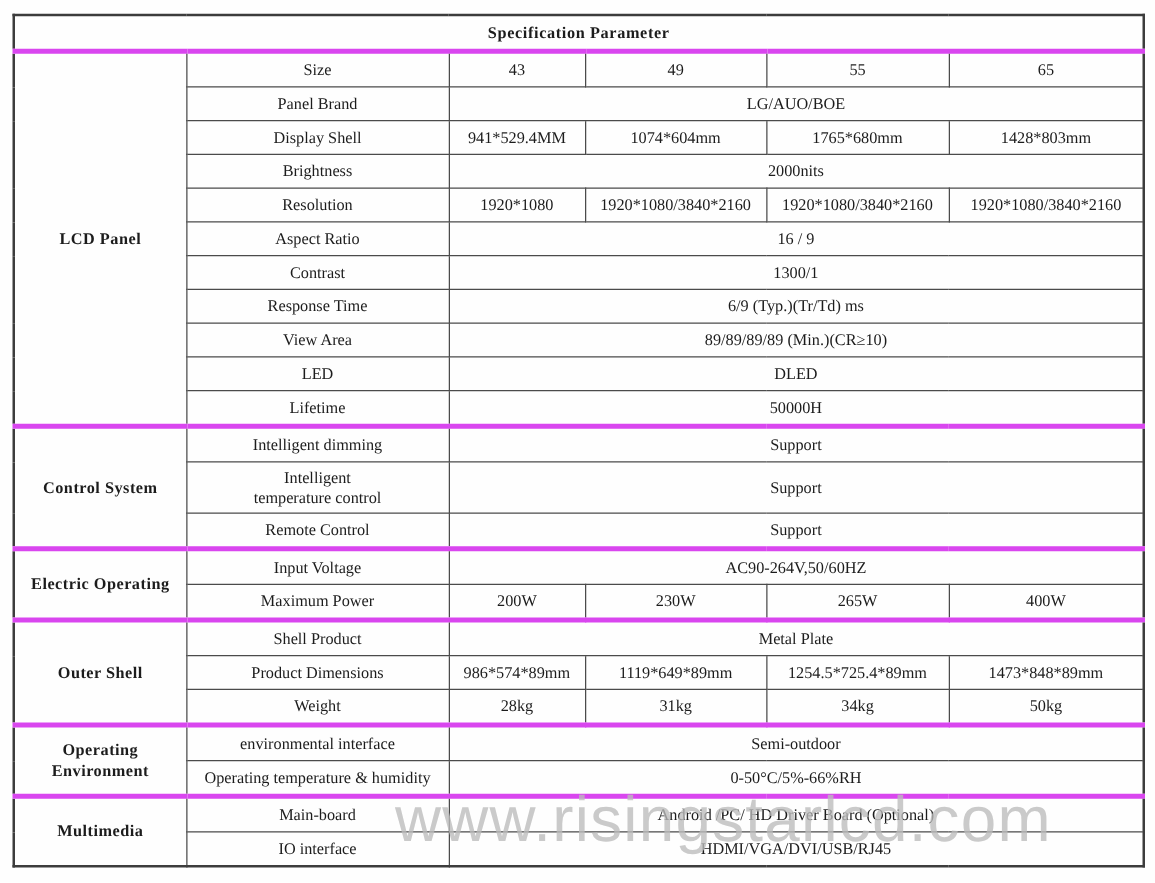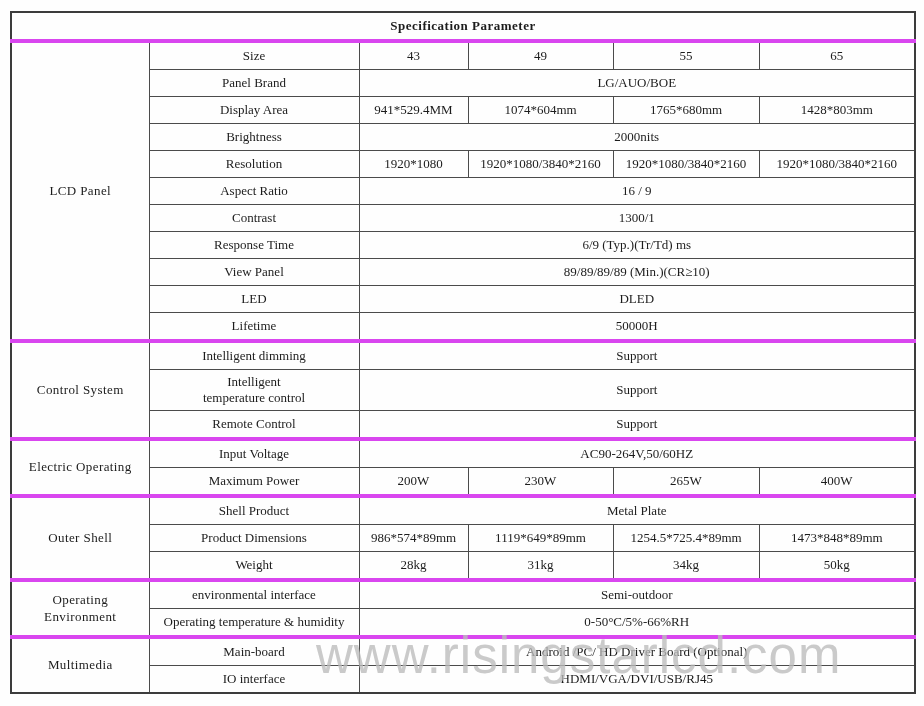--- a/index.html
+++ b/index.html
@@ -37,21 +37,21 @@
     overflow: hidden;
   }
   td.title-cell {
     height: 41px;
     font-size: 23px;
     font-weight: bold;
     letter-spacing: 0.5px;
     border-bottom: 2px solid #3c3c3c;
   }
   td.group-cell {
-    font-weight: normal;
+    font-weight: bold;
     font-size: 13.5px;
     letter-spacing: 0.4px;
     border-right: 2px solid #3c3c3c;
   }
   td.param-cell {
     border-right: 2px solid #3c3c3c;
   }
   tr.sec-start td {
     border-top: 4px solid #d946ef;
   }
@@ -96,21 +96,21 @@
           <td class="value-cell">43</td>
           <td class="value-cell">49</td>
           <td class="value-cell">55</td>
           <td class="value-cell">65</td>
         </tr>
         <tr>
           <td class="param-cell">Panel Brand</td>
           <td colspan="4" class="span-cell">LG/AUO/BOE</td>
         </tr>
         <tr>
-          <td class="param-cell">Display Area</td>
+          <td class="param-cell">Display Shell</td>
           <td class="value-cell">941*529.4MM</td>
           <td class="value-cell">1074*604mm</td>
           <td class="value-cell">1765*680mm</td>
           <td class="value-cell">1428*803mm</td>
         </tr>
         <tr>
           <td class="param-cell">Brightness</td>
           <td colspan="4" class="span-cell">2000nits</td>
         </tr>
         <tr>
@@ -126,21 +126,21 @@
         </tr>
         <tr>
           <td class="param-cell">Contrast</td>
           <td colspan="4" class="span-cell">1300/1</td>
         </tr>
         <tr>
           <td class="param-cell">Response Time</td>
           <td colspan="4" class="span-cell">6/9 (Typ.)(Tr/Td) ms</td>
         </tr>
         <tr>
-          <td class="param-cell">View Panel</td>
+          <td class="param-cell">View Area</td>
           <td colspan="4" class="span-cell">89/89/89/89 (Min.)(CR≥10)</td>
         </tr>
         <tr>
           <td class="param-cell">LED</td>
           <td colspan="4" class="span-cell">DLED</td>
         </tr>
         <tr>
           <td class="param-cell">Lifetime</td>
           <td colspan="4" class="span-cell">50000H</td>
         </tr>

